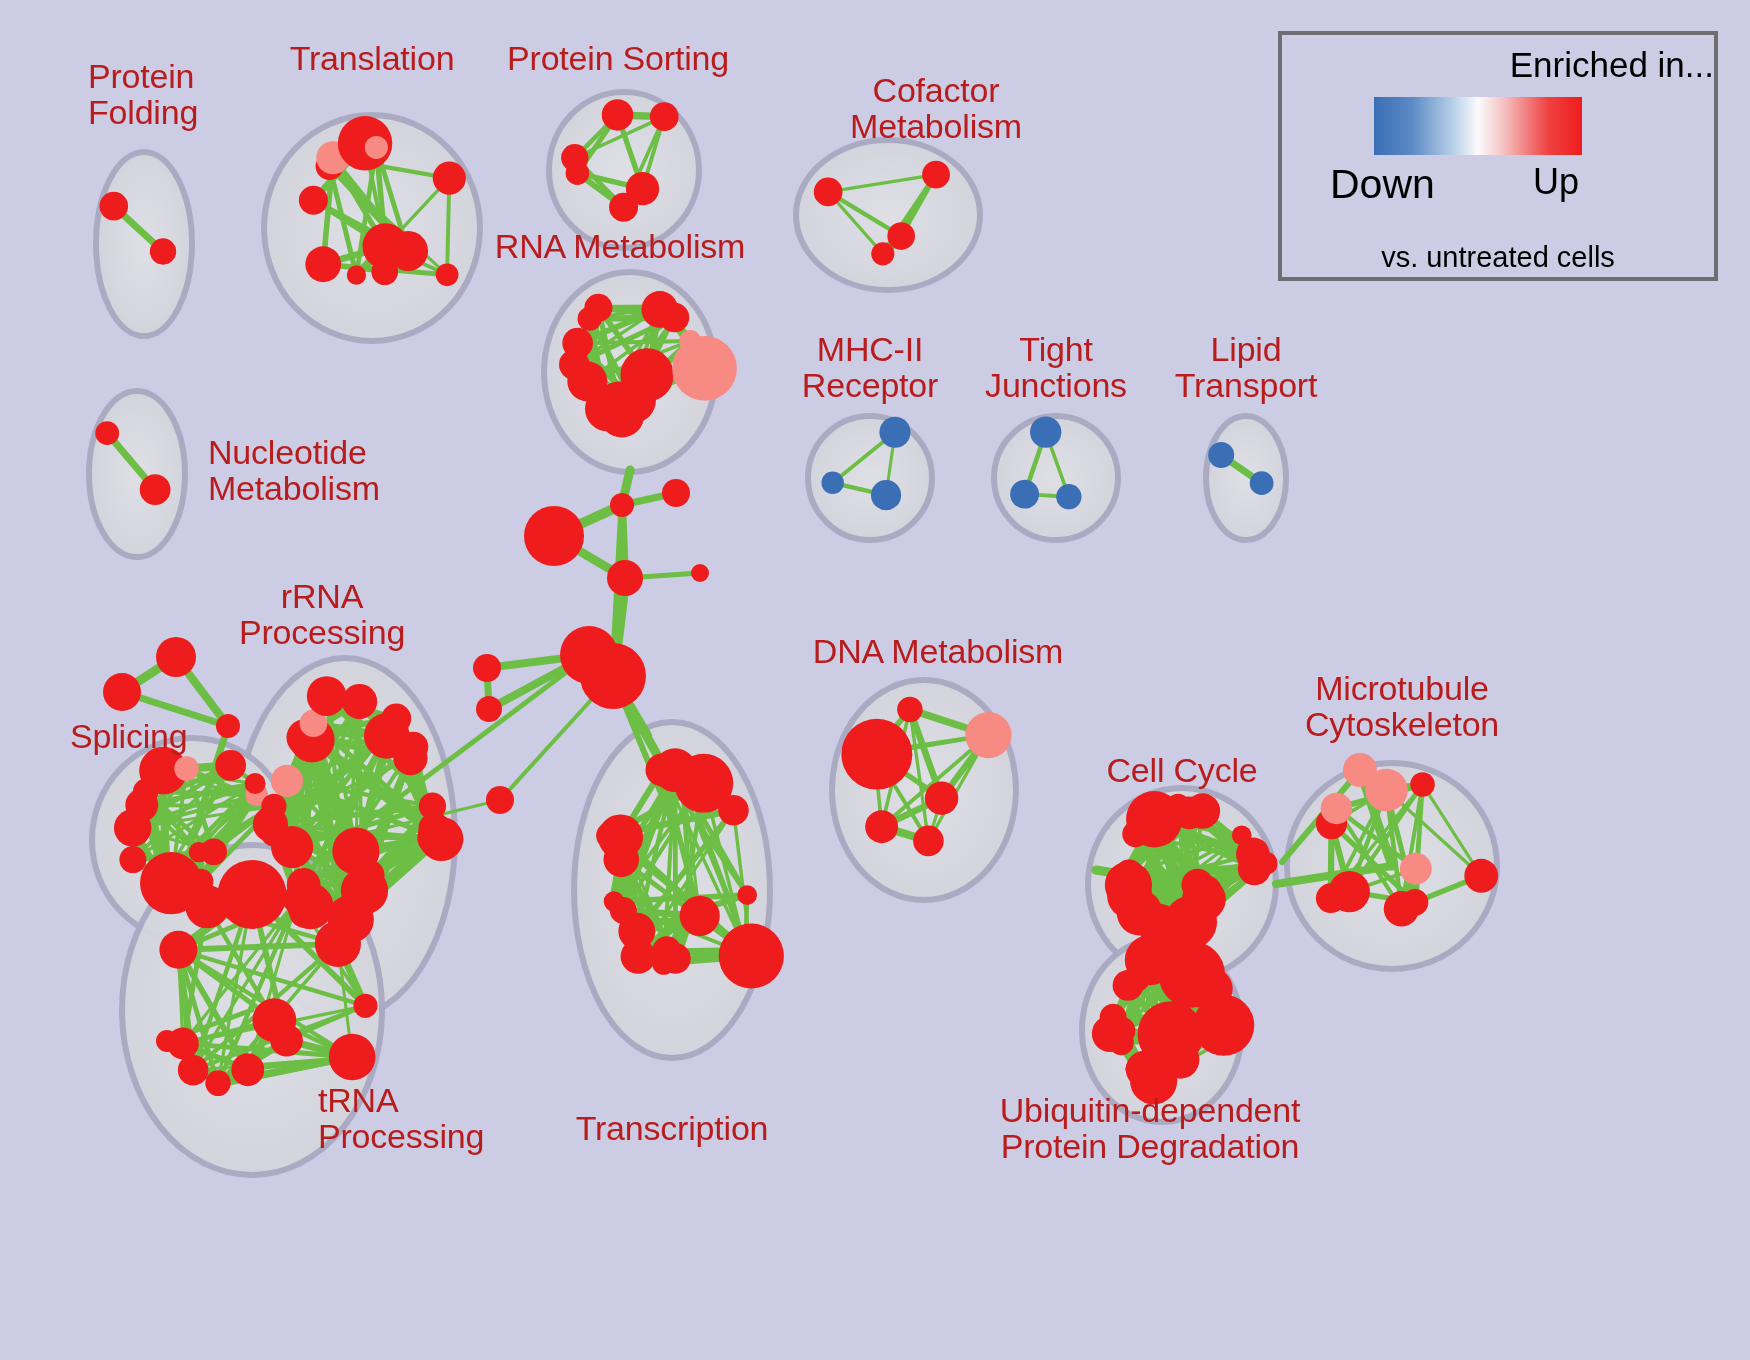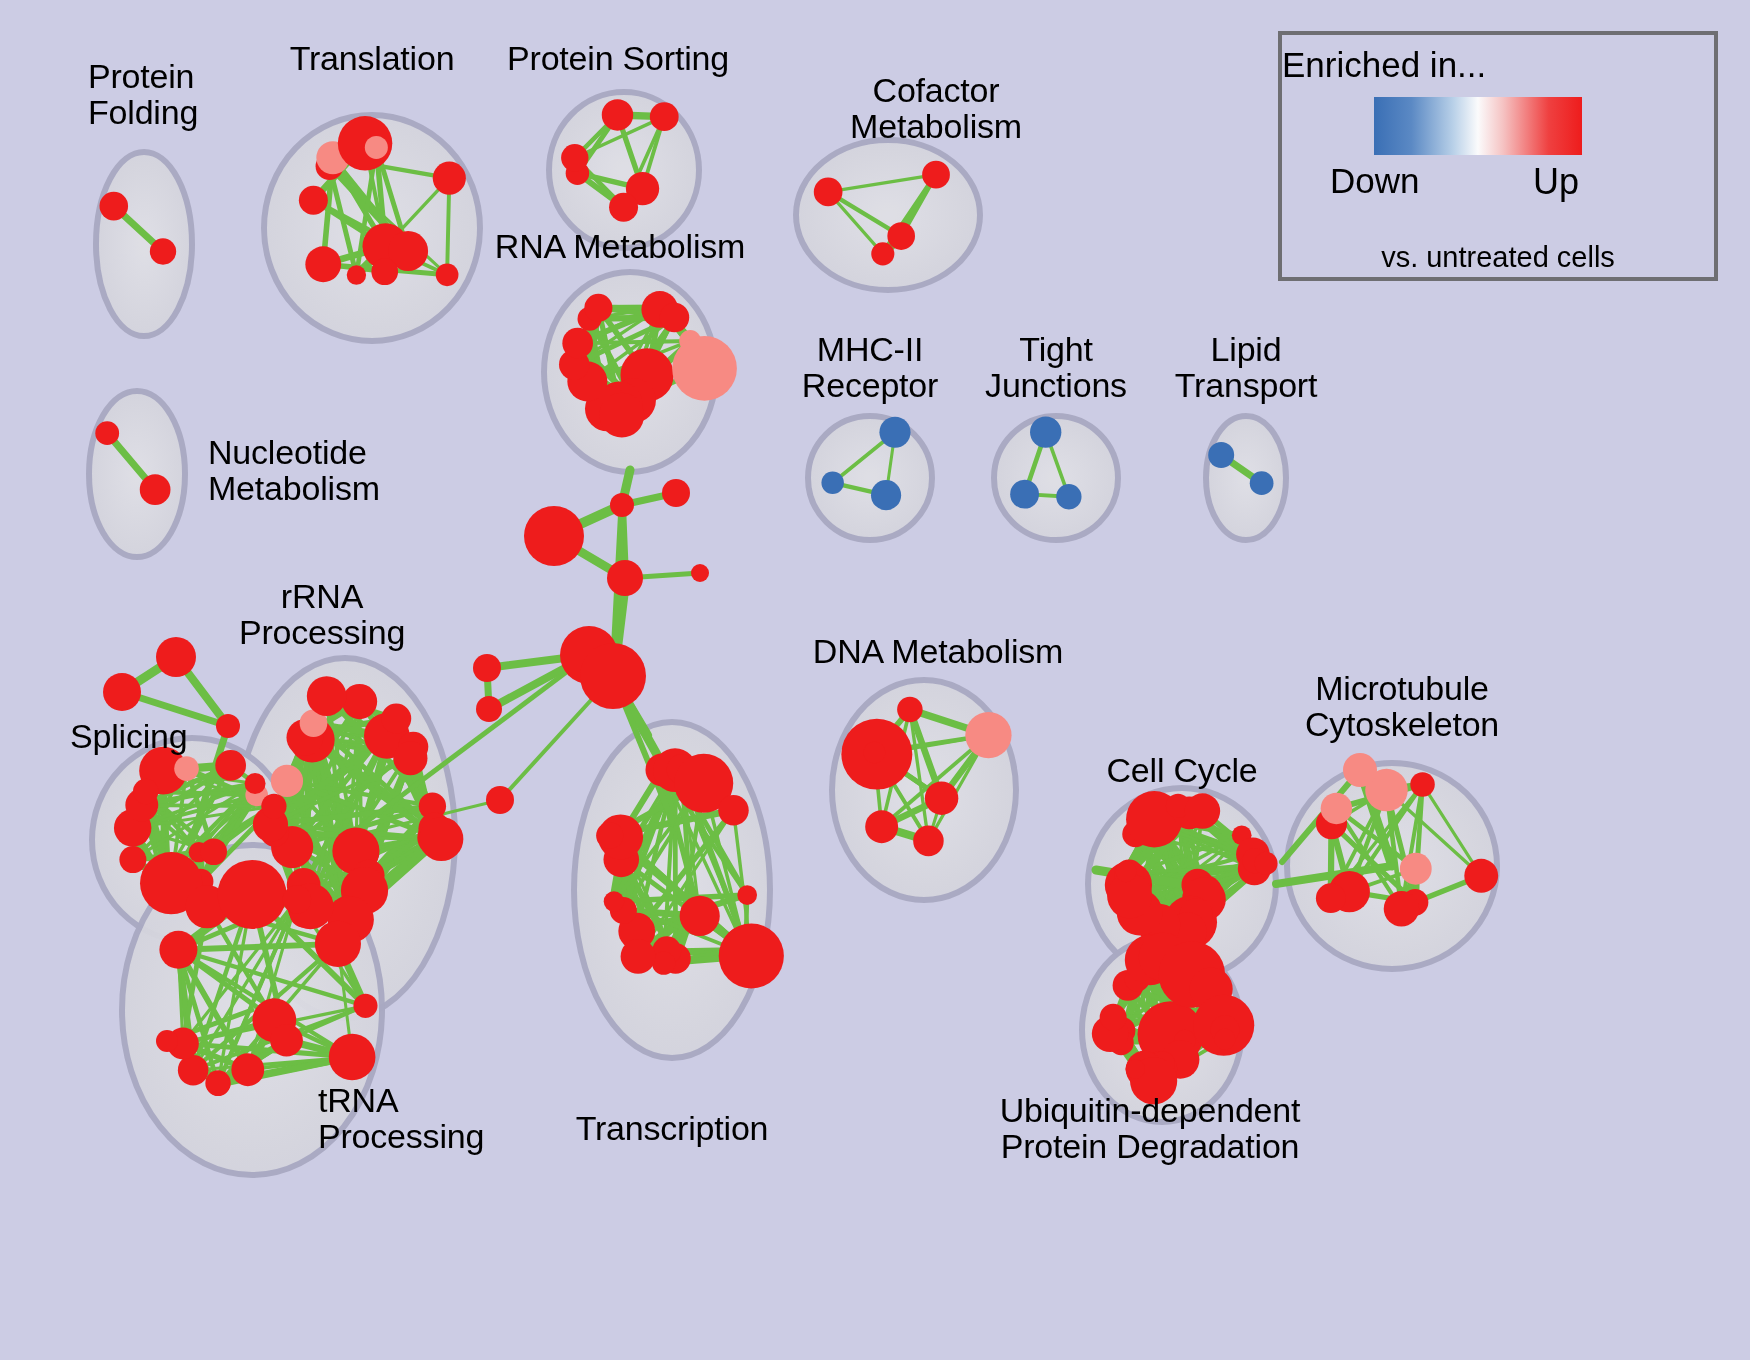--- a/index.html
+++ b/index.html
@@ -7,47 +7,47 @@
   body{font-family:"Liberation Sans", sans-serif;}
   #stage{
     position:relative;
     width:1750px;height:1360px;
     background:#ccccE4;
     overflow:hidden;
   }
   #net{position:absolute;left:0;top:0;width:1750px;height:1360px;}
   .lbl{
     position:absolute;
-    color:#000000;
+    color:#b91c1c;
     font-family:"Liberation Sans", sans-serif;
     font-size:34px;
     line-height:1.07;
     font-weight:400;
     white-space:pre;
     letter-spacing:-0.2px;
   }
   .lbl.ctr{text-align:center;transform:translateX(-50%);}
   .lbl.lft{text-align:left;}
   #legend{
     position:absolute;
     left:1278px;top:31px;
     width:440px;height:250px;
     background:#ccccE4;
     border:4px solid #6e6e72;
     box-sizing:border-box;
   }
   #legend .ltitle{
     position:absolute;left:0;right:0;top:10px;
-    text-align:left;font-size:35px;color:#000;
+    text-align:right;font-size:35px;color:#000;
   }
   #legend .bar{
     position:absolute;left:92px;top:62px;width:208px;height:58px;
     background:linear-gradient(to right,#3a6fb5 0%,#5b89c4 18%,#b8d0e8 38%,#fbfbfc 50%,#f5c3c3 62%,#ef4040 84%,#ee1c1c 100%);
   }
-  #legend .down{position:absolute;left:48px;top:126px;font-size:35px;}
+  #legend .down{position:absolute;left:48px;top:126px;font-size:41px;}
   #legend .up{position:absolute;left:251px;top:126px;font-size:36px;}
   #legend .sub1{position:absolute;left:0;right:0;top:172px;text-align:center;font-size:29px;}
   #legend .sub2{position:absolute;left:0;right:0;top:206px;text-align:center;font-size:29px;}
 </style>
 </head>
 <body>
 
 <div id="stage">
 
   <svg id="net" viewBox="0 0 1750 1360" preserveAspectRatio="none">

